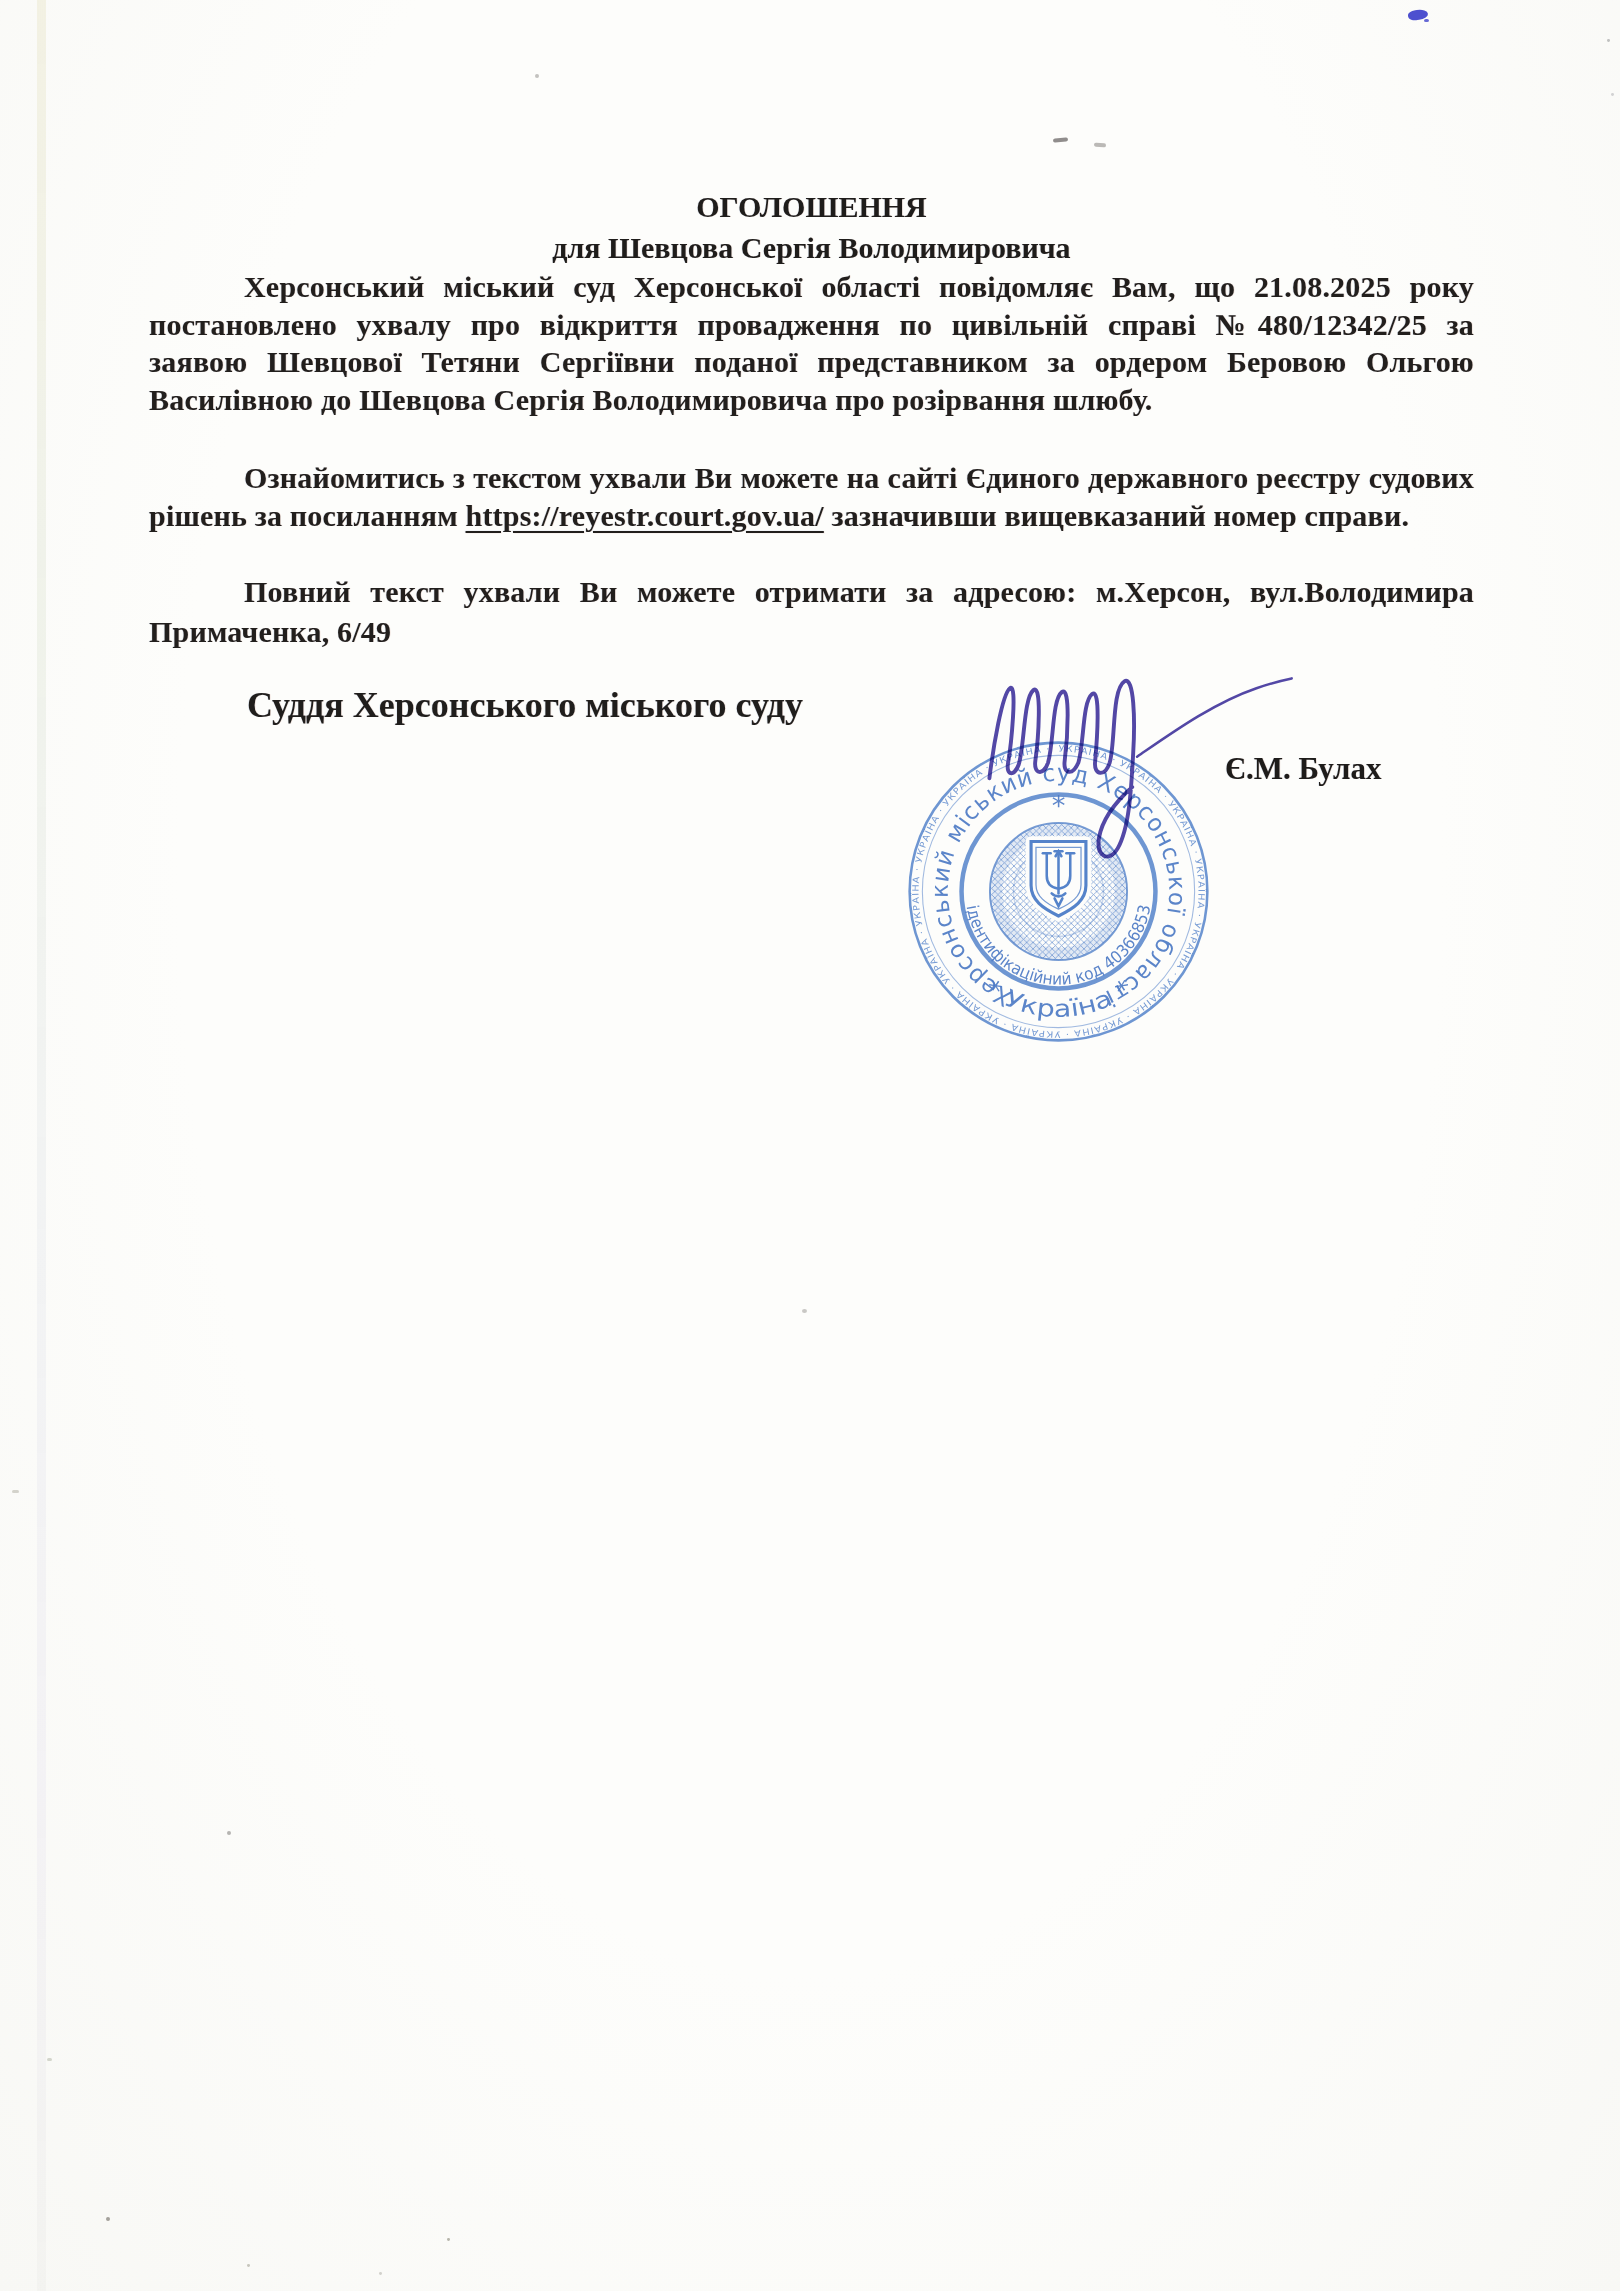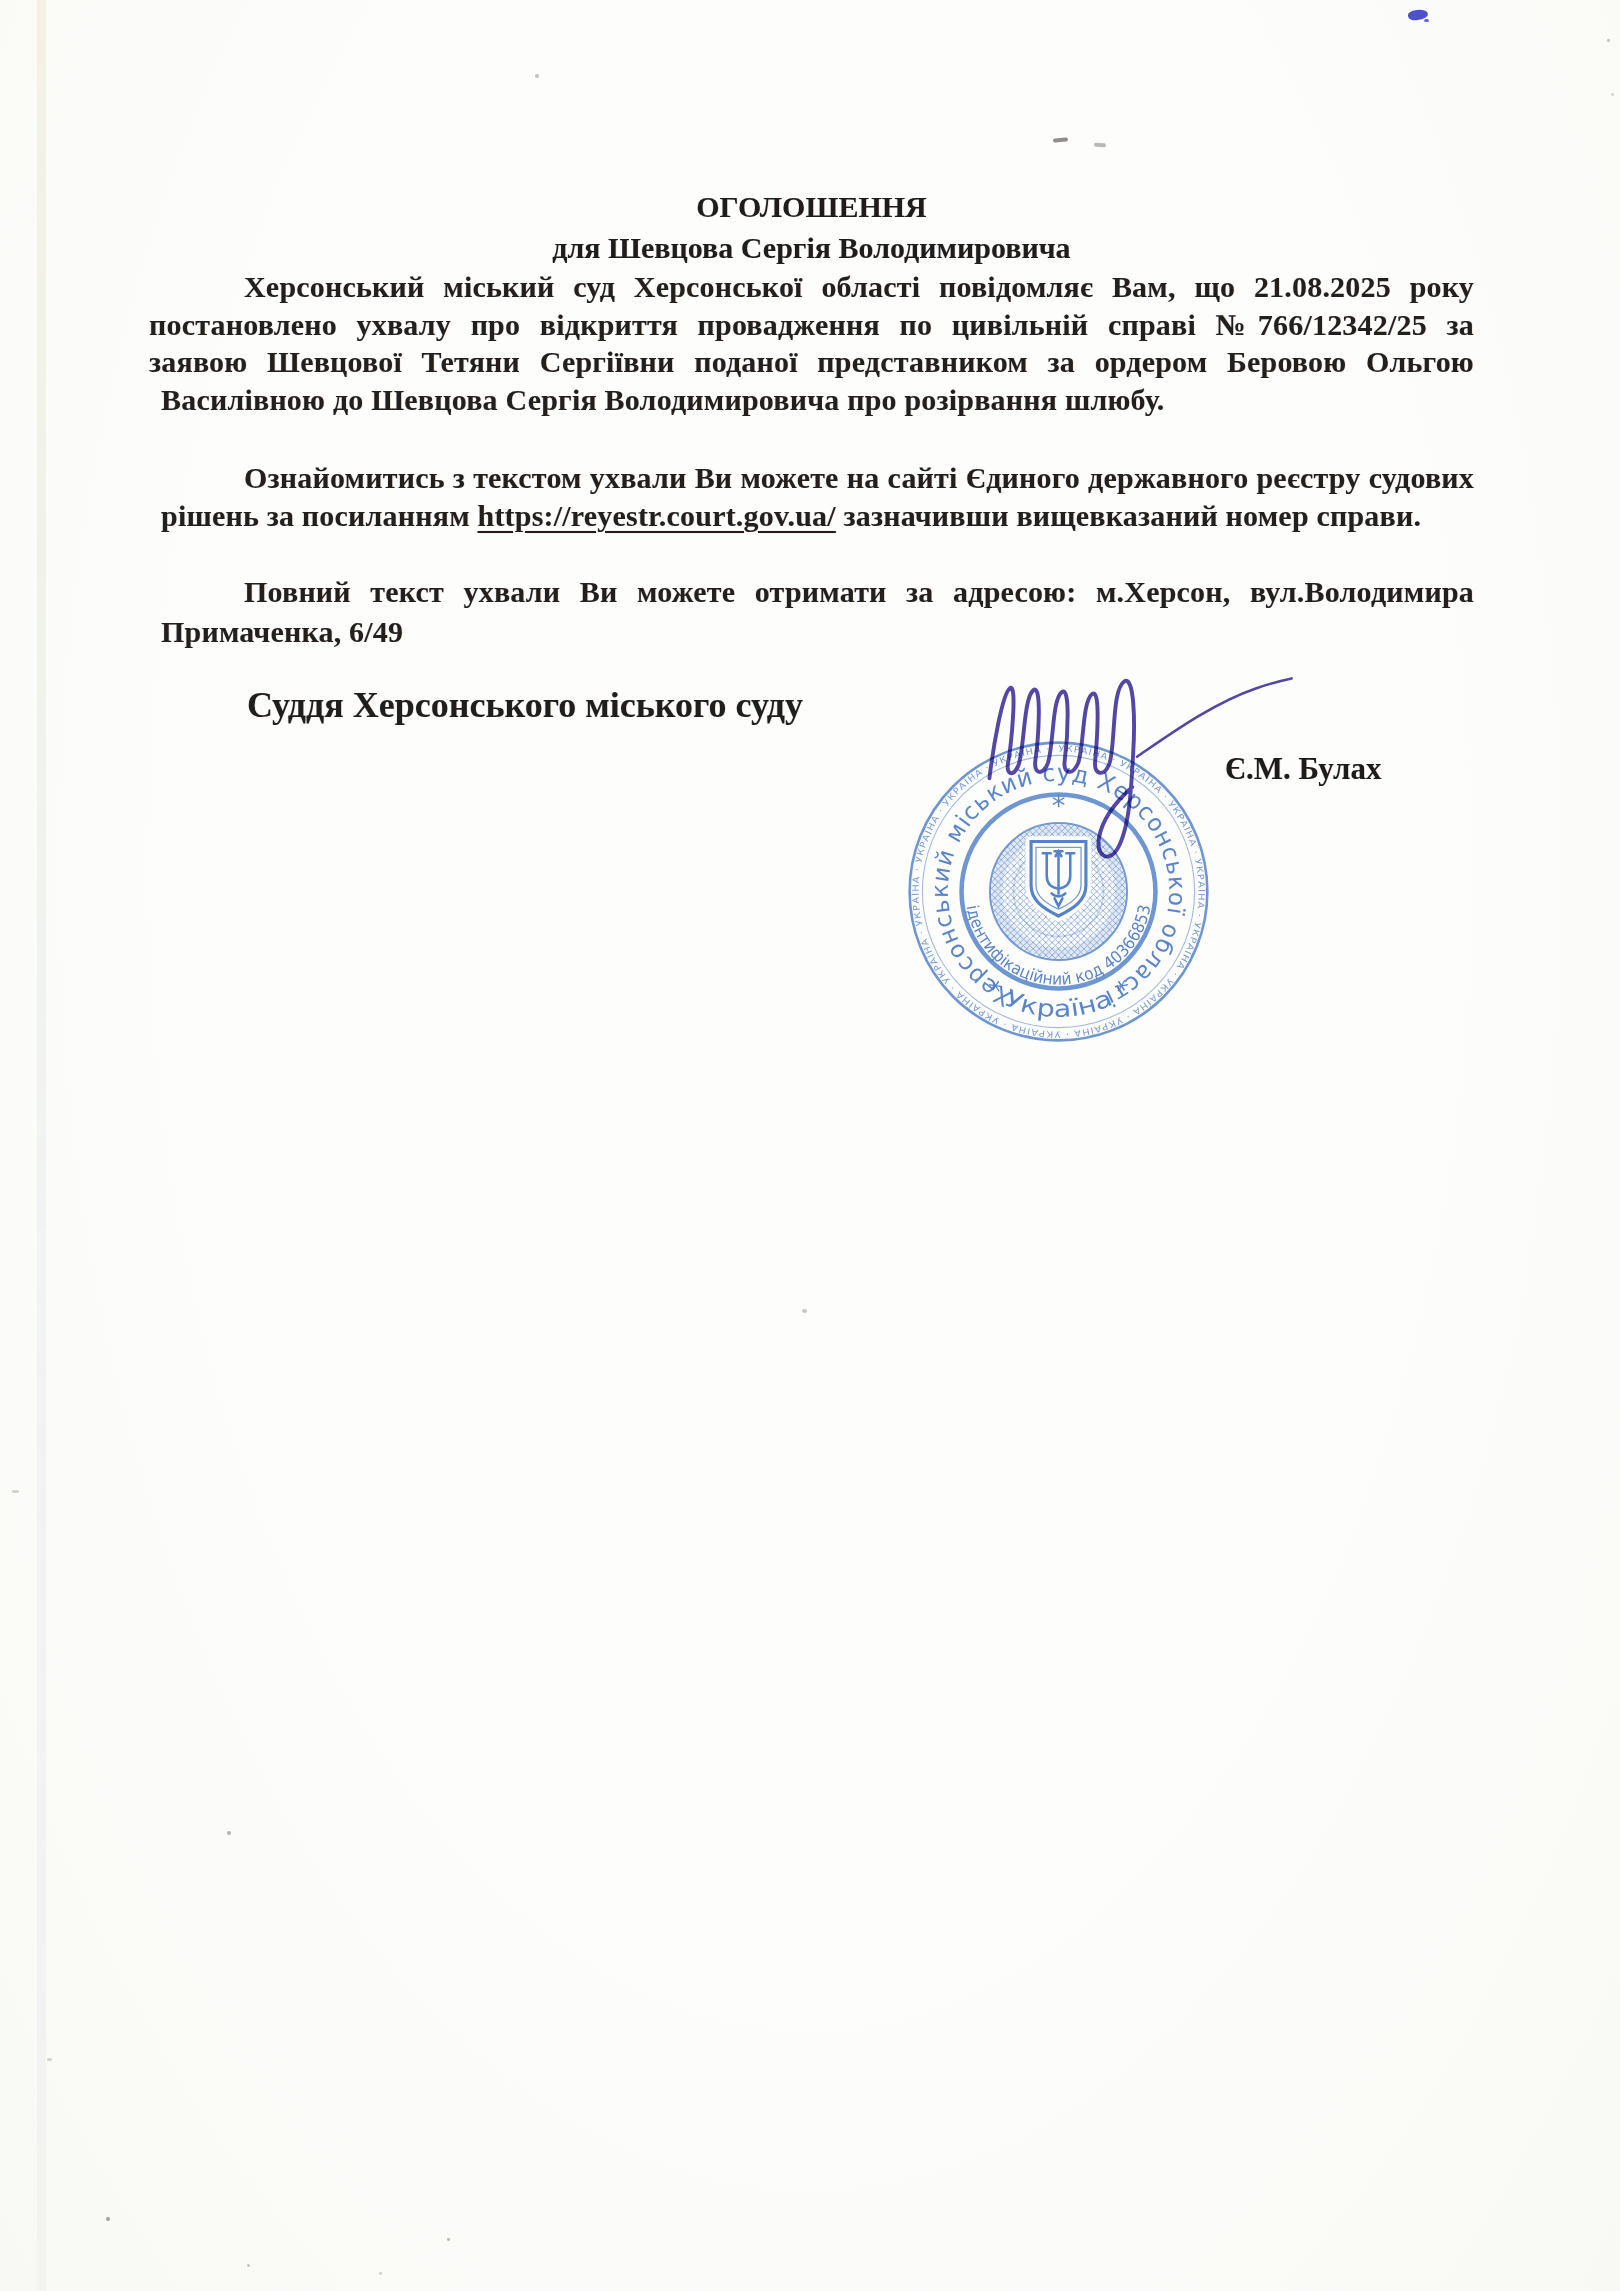--- a/index.html
+++ b/index.html
@@ -11,21 +11,21 @@
     font-family:"Liberation Serif", serif;
   }
   
   .line{
     position:absolute;left:149px;width:1325px;height:39px;line-height:39px;
     font-size:30px;font-weight:700;color:#221f1d;
     text-align:justify;text-align-last:justify;
     letter-spacing:0.2px;
     text-shadow:0.7px 0.4px 0 rgba(160,60,30,.13), -0.7px -0.4px 0 rgba(40,90,170,.12);
   }
-  .line.flush{text-align:left;text-align-last:left;margin-left:12px;}
+  .line.flush{text-align:left;text-align-last:left;}
   .line.indent{text-indent:95px;}
   .title,.subtitle{
     position:absolute;left:149px;width:1325px;text-align:center;
     font-weight:700;color:#1f1d1b;
     text-shadow:0.7px 0.4px 0 rgba(160,60,30,.13), -0.7px -0.4px 0 rgba(40,90,170,.12);
     margin-top:44px;
   }
   .title{top:146px;font-size:30px;}
   .subtitle{top:187px;font-size:30px;}
   .judge-line{
@@ -68,21 +68,21 @@
 <body>
 
 <div class="page">
 
   <div class="edge-streak"></div>
 
   <div class="title">ОГОЛОШЕННЯ</div>
   <div class="subtitle">для Шевцова Сергія Володимировича</div>
 
   <div class="line indent" style="top:267px">Херсонський міський суд Херсонської області повідомляє Вам, що 21.08.2025 року</div>
-  <div class="line" style="top:305px">постановлено ухвалу про відкриття провадження по цивільній справі №766/12342/25  за</div>
+  <div class="line" style="top:305px">постановлено ухвалу про відкриття провадження по цивільній справі №480/12342/25  за</div>
   <div class="line" style="top:342px">заявою Шевцової Тетяни Сергіївни  поданої представником за ордером Беровою Ольгою</div>
   <div class="line flush" style="top:380px">Василівною до Шевцова Сергія Володимировича про розірвання шлюбу.</div>
 
   <div class="line indent" style="top:458px">Ознайомитись з текстом ухвали Ви можете на сайті Єдиного державного реєстру судових</div>
   <div class="line flush" style="top:496px"><span>рішень за посиланням </span><span class="url">https://reyestr.court.gov.ua/</span><span> зазначивши вищевказаний номер справи.</span></div>
 
   <div class="line indent" style="top:572px">Повний текст ухвали Ви можете отримати за адресою: м.Херсон,  вул.Володимира</div>
   <div class="line flush" style="top:612px">Примаченка, 6/49</div>
 
   <div class="judge-line" style="top:686px">Суддя Херсонського міського суду</div>

